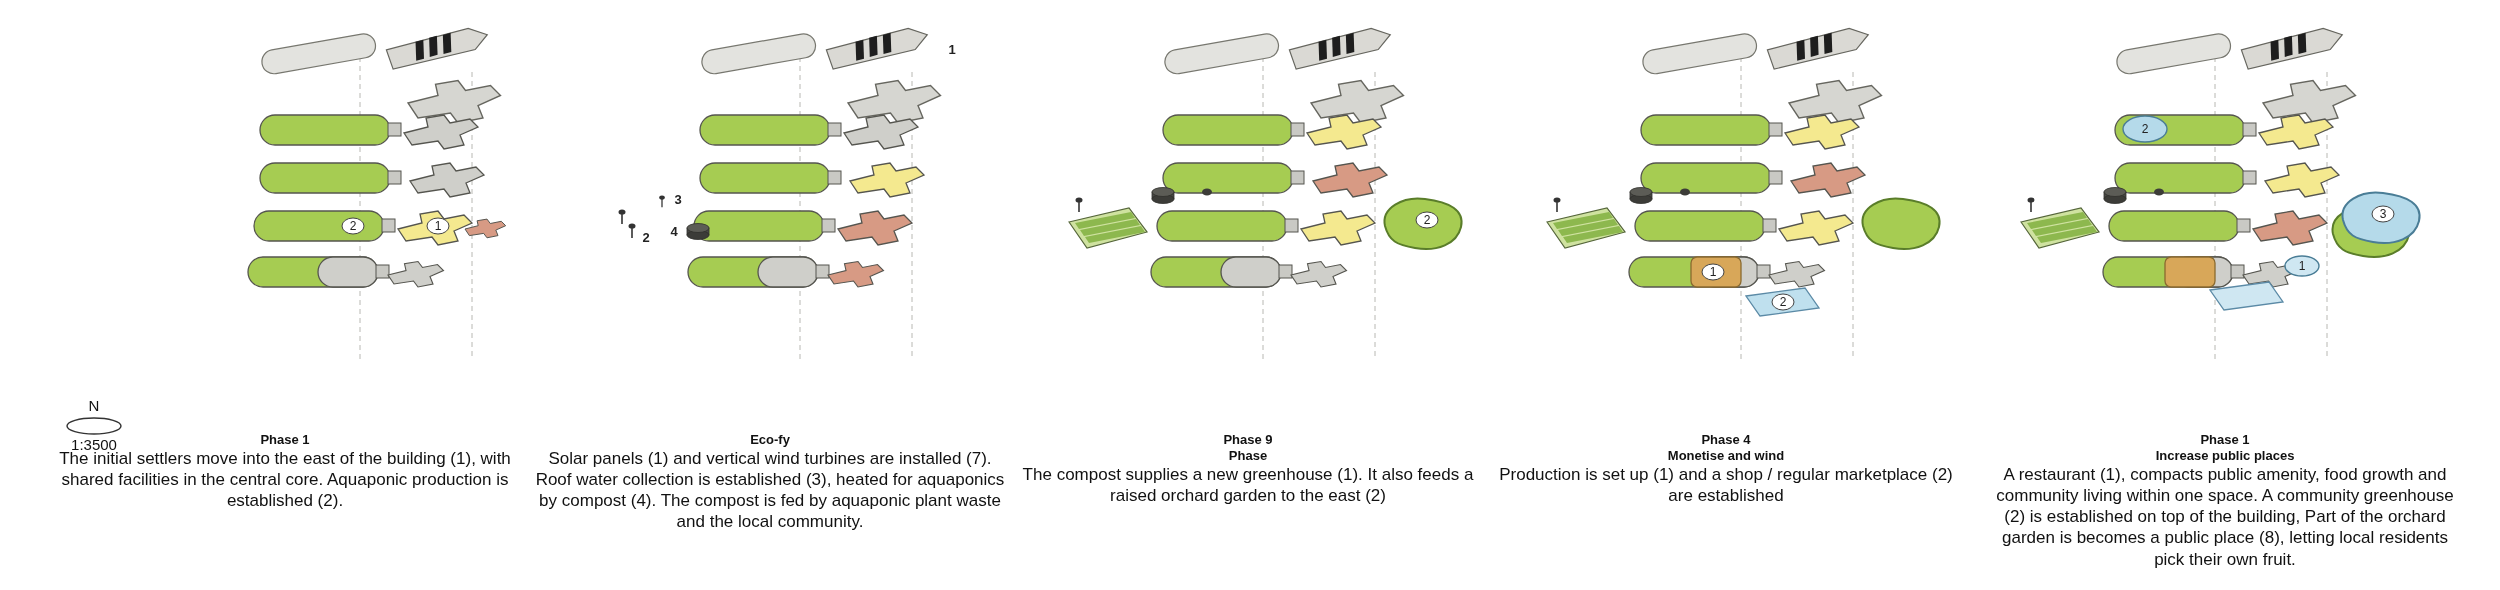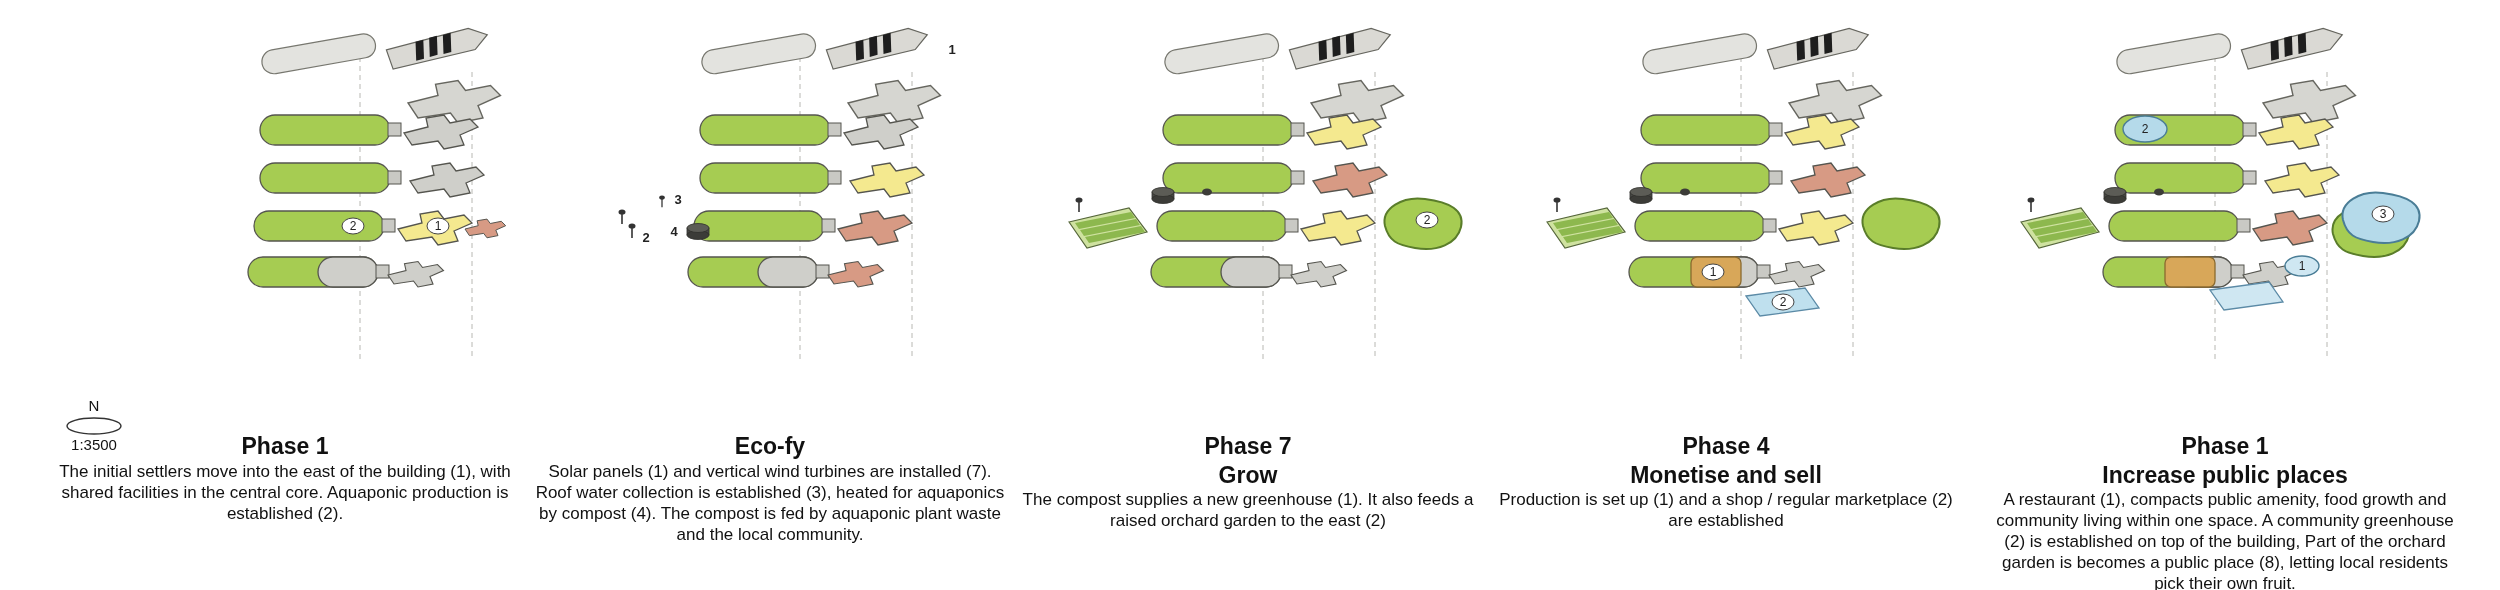--- a/index.html
+++ b/index.html
@@ -6,21 +6,21 @@
   html,body { background: #ffffff; }
   body {
     width: 2500px; height: 590px;
     position: relative; overflow: hidden;
     font-family: "Liberation Sans", "DejaVu Sans", sans-serif;
     color: #111;
   }
   .phase { position: absolute; top: 0; height: 590px; }
   .diag  { position: absolute; top: 12px; width: 440px; height: 420px; }
   .caption { position: absolute; top: 432px; left: 0; right: 0; text-align: center; }
-  .ph-title, .ph-sub { font-weight: bold; font-size: 23px; line-height: 1.24; }
+  .ph-title, .ph-sub { font-weight: bold; font-size: 13px; line-height: 1.24; }
   .ph-desc { font-size: 17px; line-height: 1.24; margin: 0 auto; }
   .compass { position: absolute; left: 56px; top: 398px; width: 76px; text-align: center;
              font-size: 15px; line-height: 1.1; }
   .compass svg { display: block; margin: 1px auto; }
   .dash { stroke: #b8b8b3; stroke-dasharray: 5 4; stroke-width: 1; fill: none; }
   .mtext { font-size: 12px; fill: #222; }
   .plain { font-size: 13px; font-weight: 600; fill: #222; }
 </style>
 </head>
 <body>
@@ -136,22 +136,22 @@
     <use href="#g-turbine" transform="translate(16,186)"></use>
     <use href="#g-compost" transform="translate(100,180)"></use>
     <ellipse cx="144" cy="180" rx="5" ry="3.5" fill="#3c3c38"></ellipse>
     <use href="#g-blob" transform="translate(318,182)" fill="#a6cc52" stroke="#5a7d2a" stroke-width="2"></use>
     <g>
       <ellipse cx="364" cy="208" rx="11" ry="8" fill="#fff" stroke="#444"></ellipse>
       <text class="mtext" x="364" y="212" text-anchor="middle">2</text>
     </g>
   </svg>
   <div class="caption">
-    <div class="ph-title">Phase 7</div>
-    <div class="ph-sub">Grow</div>
+    <div class="ph-title">Phase 9</div>
+    <div class="ph-sub">Phase</div>
     <p class="ph-desc" style="max-width:490px">The compost supplies a new greenhouse (1). It also feeds a raised orchard garden to the east (2)</p>
   </div>
 </div>
 
 <div class="phase" style="left:1486px;width:480px">
   <svg class="diag" style="left:55px" viewBox="0 0 440 420">
     <use href="#g-core"></use>
     <use href="#g-arm" transform="translate(244,101)" fill="#f4e98f" stroke="#55554f" stroke-width="1.3"></use>
     <use href="#g-arm" transform="translate(250,149)" fill="#d79a84" stroke="#55554f" stroke-width="1.3"></use>
     <use href="#g-arm" transform="translate(238,197)" fill="#f4e98f" stroke="#55554f" stroke-width="1.3"></use>
@@ -167,21 +167,21 @@
       <text class="mtext" x="172" y="264" text-anchor="middle">1</text>
     </g>
     <polygon points="205,284 264,276 278,296 219,304" fill="#bfe0ee" stroke="#5b8aa6" stroke-width="1.3"></polygon>
     <g>
       <ellipse cx="242" cy="290" rx="11" ry="8" fill="#fff" stroke="#444"></ellipse>
       <text class="mtext" x="242" y="294" text-anchor="middle">2</text>
     </g>
   </svg>
   <div class="caption">
     <div class="ph-title">Phase 4</div>
-    <div class="ph-sub">Monetise and sell</div>
+    <div class="ph-sub">Monetise and wind</div>
     <p class="ph-desc" style="max-width:470px">Production is set up (1) and a shop / regular marketplace (2) are established</p>
   </div>
 </div>
 
 <div class="phase" style="left:1960px;width:530px">
   <svg class="diag" style="left:55px" viewBox="0 0 440 420">
     <use href="#g-core"></use>
     <use href="#g-arm" transform="translate(244,101)" fill="#f4e98f" stroke="#55554f" stroke-width="1.3"></use>
     <use href="#g-arm" transform="translate(250,149)" fill="#f4e98f" stroke="#55554f" stroke-width="1.3"></use>
     <use href="#g-arm" transform="translate(238,197)" fill="#d79a84" stroke="#55554f" stroke-width="1.3"></use>

